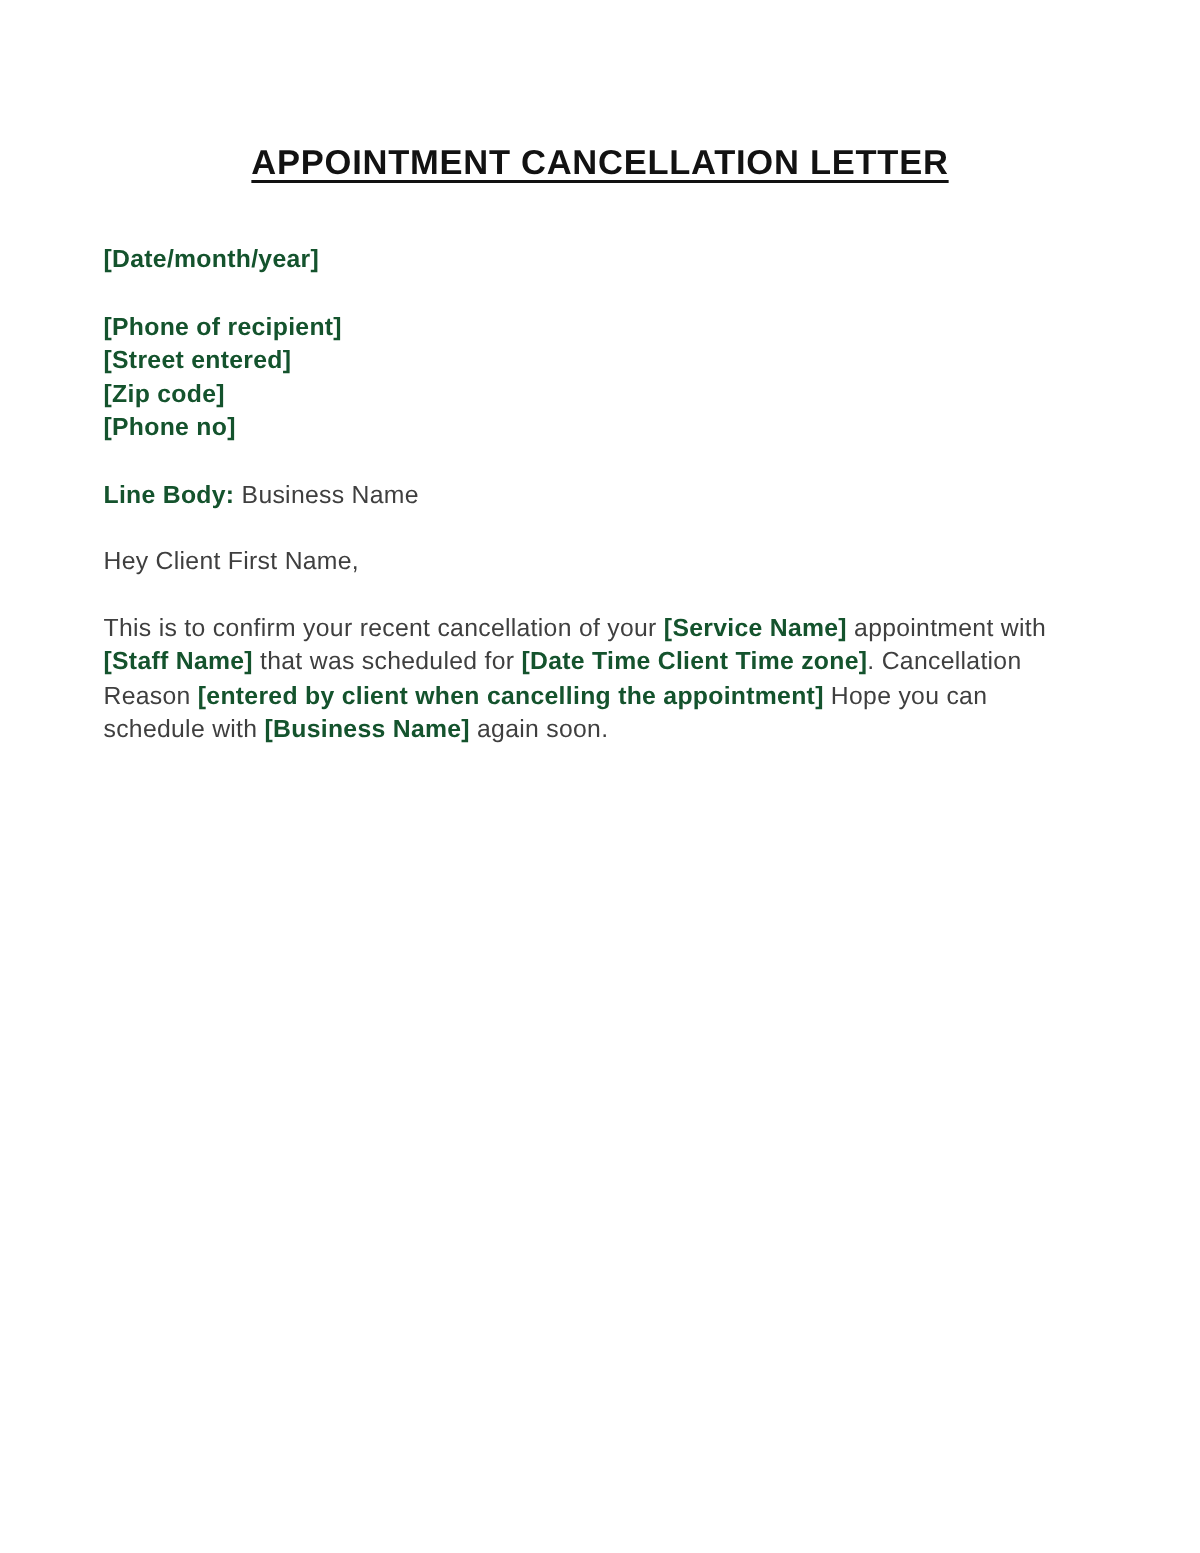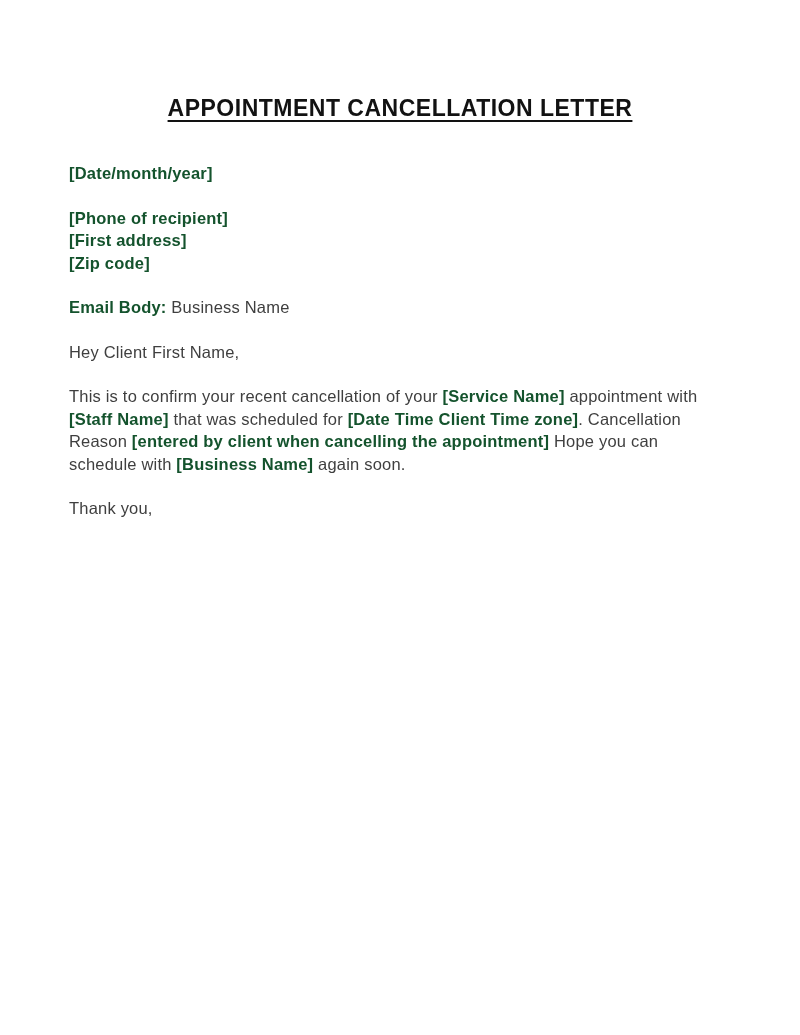--- a/index.html
+++ b/index.html
@@ -63,28 +63,28 @@
 <body>
 
 <div class="page">
 
   <h1 class="letter-title">APPOINTMENT CANCELLATION LETTER</h1>
 
   <p class="para bold">[Date/month/year]</p>
 
   <div class="address-block">
     <p class="bold">[Phone of recipient]</p>
-    <p class="bold">[First address]</p>
+    <p class="bold">[Street entered]</p>
     <p class="bold">[Zip code]</p>
+    <p class="bold">[Phone no]</p>
   </div>
 
 
-  <p class="para"><span class="bold">Email Body:</span> <span>Business Name</span></p>
+  <p class="para"><span class="bold">Line Body:</span> <span>Business Name</span></p>
 
 
   <p class="para">Hey Client First Name,</p>
 
   <p class="para"><span>This is to confirm your recent cancellation of your </span><span class="bold">[Service Name]</span><span> appointment with </span><span class="bold">[Staff Name]</span><span> that was scheduled for </span><span class="bold">[Date Time Client Time zone]</span><span>. Cancellation Reason </span><span class="bold">[entered by client when cancelling the appointment]</span><span> Hope you can schedule with </span><span class="bold">[Business Name]</span><span> again soon.</span></p>
 
-  <p class="para">Thank you,</p>
 
 
 </div>
 
 </body></html>

